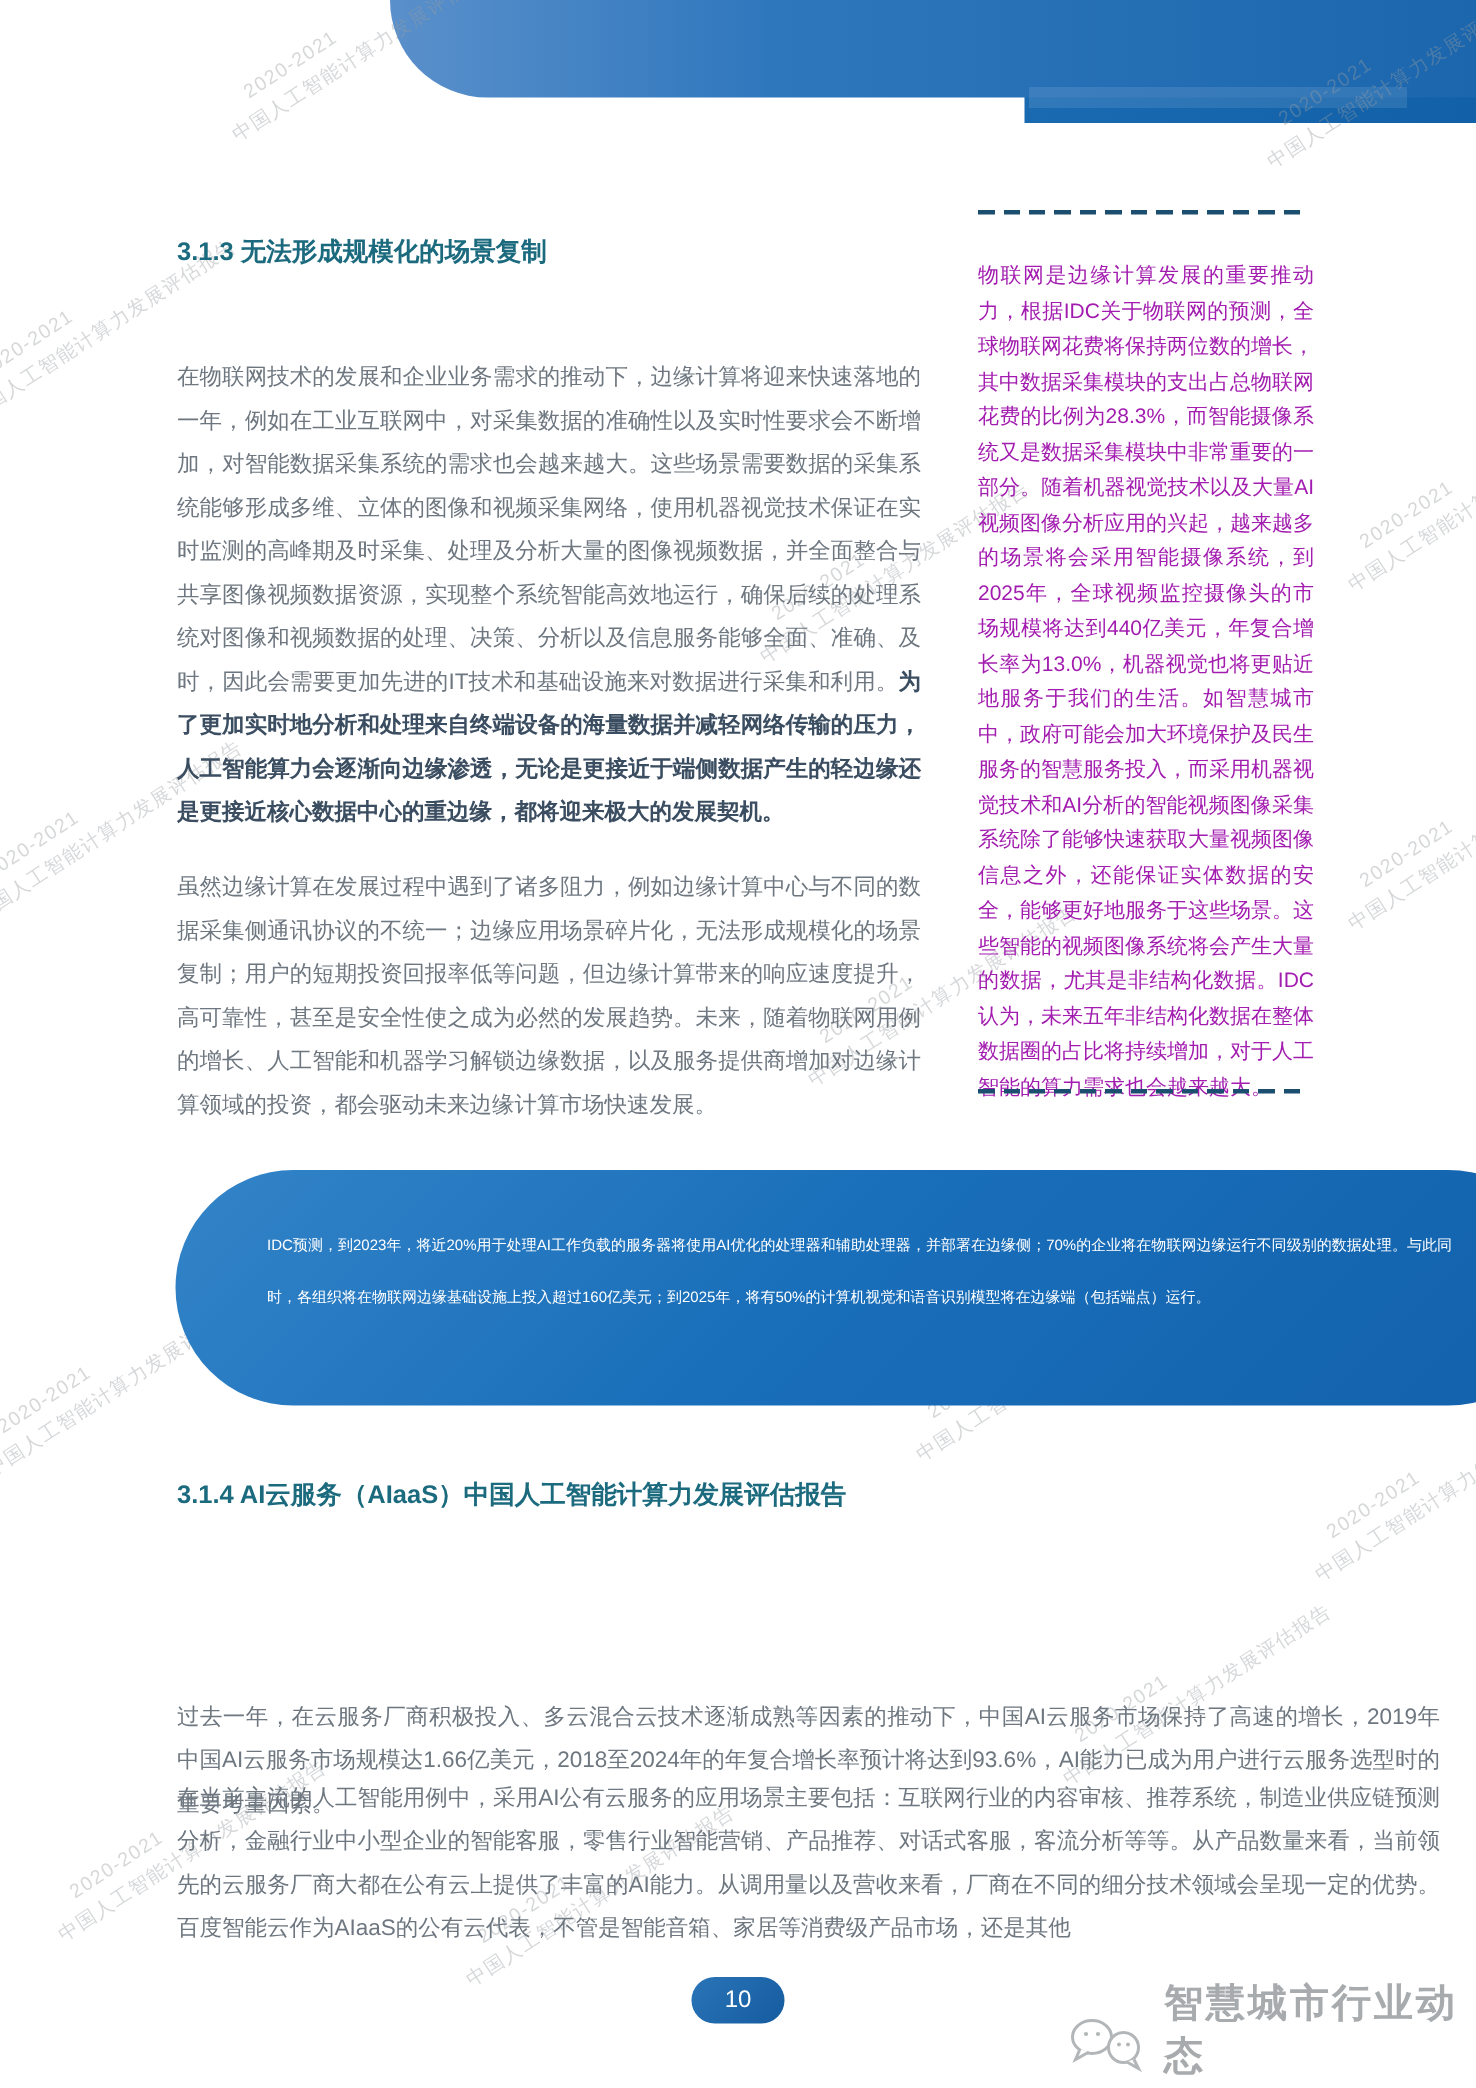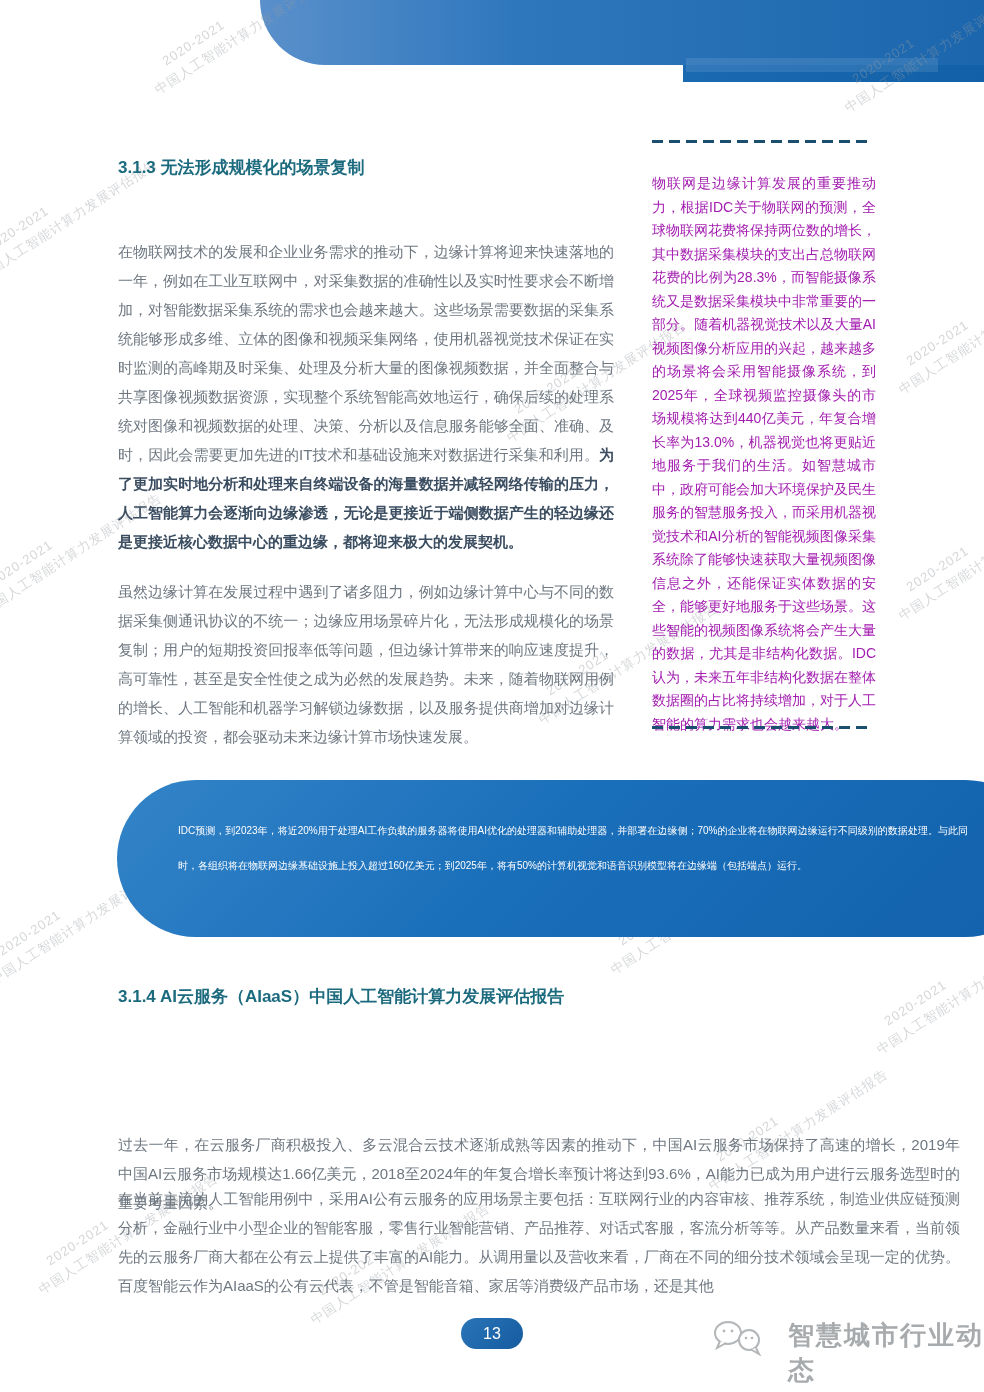--- a/index.html
+++ b/index.html
@@ -52,21 +52,21 @@
 
   
   .heading-314{left:118px;top:972px;width:700px;}
   .para-314-1{left:118px;top:1086px;width:842px;}
   .para-314-2{left:118px;top:1140px;width:842px;}
 
   
   .page-pill{left:461px;top:1318px;width:62px;height:31px;border-radius:16px;
     background:linear-gradient(135deg,#2a74b8,#155c9f);color:#fff;font-size:16px;
     display:flex;align-items:center;justify-content:center;}
-  .brand{left:712px;top:1318px;display:flex;align-items:flex-start;gap:20px;}
+  .brand{left:712px;top:1318px;display:flex;align-items:flex-end;gap:8px;}
   .brand-name{color:#a8abad;font-size:26px;font-weight:bold;letter-spacing:2px;
     text-shadow:0 1px 0 rgba(255,255,255,0.8);}
 </style>
 </head>
 <body>
 
 <div class="abs hdr-band-right"></div>
 <div class="abs hdr-band-main"></div>
 <div class="abs hdr-band-stripe"></div>
 
@@ -137,21 +137,21 @@
 <p class="abs sidebar-note">物联网是边缘计算发展的重要推动力，根据IDC关于物联网的预测，全球物联网花费将保持两位数的增长，其中数据采集模块的支出占总物联网花费的比例为28.3%，而智能摄像系统又是数据采集模块中非常重要的一部分。随着机器视觉技术以及大量AI视频图像分析应用的兴起，越来越多的场景将会采用智能摄像系统，到2025年，全球视频监控摄像头的市场规模将达到440亿美元，年复合增长率为13.0%，机器视觉也将更贴近地服务于我们的生活。如智慧城市中，政府可能会加大环境保护及民生服务的智慧服务投入，而采用机器视觉技术和AI分析的智能视频图像采集系统除了能够快速获取大量视频图像信息之外，还能保证实体数据的安全，能够更好地服务于这些场景。这些智能的视频图像系统将会产生大量的数据，尤其是非结构化数据。IDC认为，未来五年非结构化数据在整体数据圈的占比将持续增加，对于人工智能的算力需求也会越来越大。</p>
 <div class="abs dash dash-bottom"></div>
 
 <div class="abs callout"></div>
 <p class="abs callout-text">IDC预测，到2023年，将近20%用于处理AI工作负载的服务器将使用AI优化的处理器和辅助处理器，并部署在边缘侧；70%的企业将在物联网边缘运行不同级别的数据处理。与此同时，各组织将在物联网边缘基础设施上投入超过160亿美元；到2025年，将有50%的计算机视觉和语音识别模型将在边缘端（包括端点）运行。</p>
 
 <h2 class="abs h-teal heading-314">3.1.4 AI云服务（AIaaS）中国人工智能计算力发展评估报告</h2>
 <p class="abs body-txt para-314-1">过去一年，在云服务厂商积极投入、多云混合云技术逐渐成熟等因素的推动下，中国AI云服务市场保持了高速的增长，2019年中国AI云服务市场规模达1.66亿美元，2018至2024年的年复合增长率预计将达到93.6%，AI能力已成为用户进行云服务选型时的重要考量因素。</p>
 <p class="abs body-txt para-314-2">在当前主流的人工智能用例中，采用AI公有云服务的应用场景主要包括：互联网行业的内容审核、推荐系统，制造业供应链预测分析，金融行业中小型企业的智能客服，零售行业智能营销、产品推荐、对话式客服，客流分析等等。从产品数量来看，当前领先的云服务厂商大都在公有云上提供了丰富的AI能力。从调用量以及营收来看，厂商在不同的细分技术领域会呈现一定的优势。百度智能云作为AIaaS的公有云代表，不管是智能音箱、家居等消费级产品市场，还是其他</p>
 
-<div class="abs page-pill">13</div>
+<div class="abs page-pill">10</div>
 
 <div class="abs brand">
   <span>
     <svg width="56" height="40" viewBox="0 0 56 40" fill="none">
       <ellipse cx="16" cy="15" rx="13" ry="11" stroke="#b3b6b8" stroke-width="2" fill="#ffffff"></ellipse>
       <path d="M8 23 L5 30 L14 25" stroke="#b3b6b8" stroke-width="2" fill="#ffffff"></path>
       <circle cx="12" cy="13" r="1.4" fill="#b3b6b8"></circle>
       <circle cx="20" cy="13" r="1.4" fill="#b3b6b8"></circle>
       <circle cx="37" cy="22" r="10" stroke="#b3b6b8" stroke-width="2" fill="#ffffff"></circle>
       <path d="M44 30 L47 36 L39 31.5" stroke="#b3b6b8" stroke-width="2" fill="#ffffff"></path>

